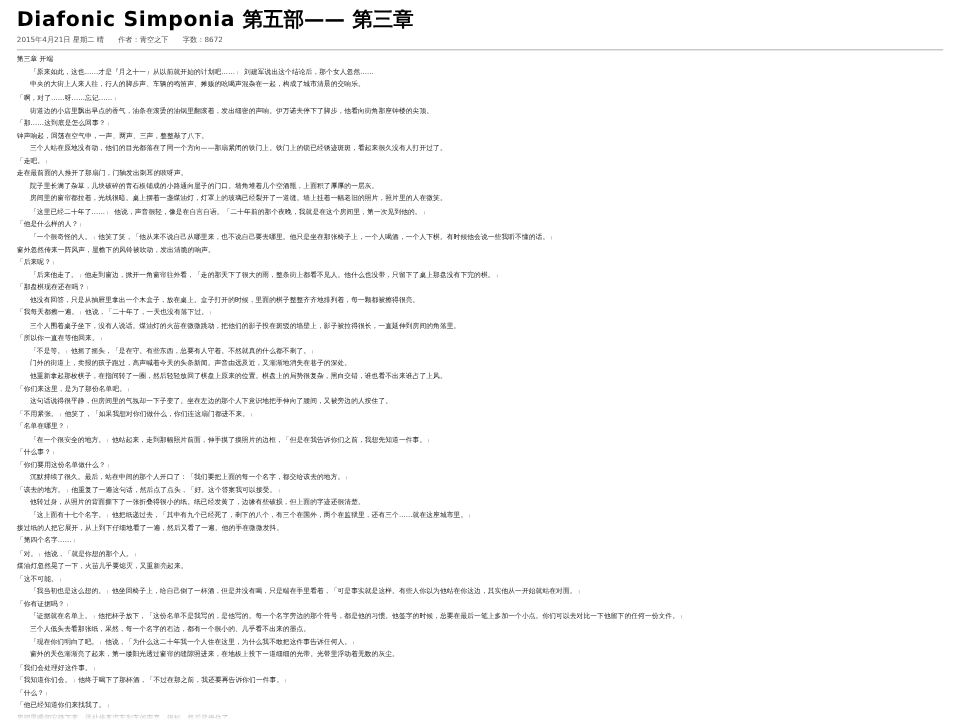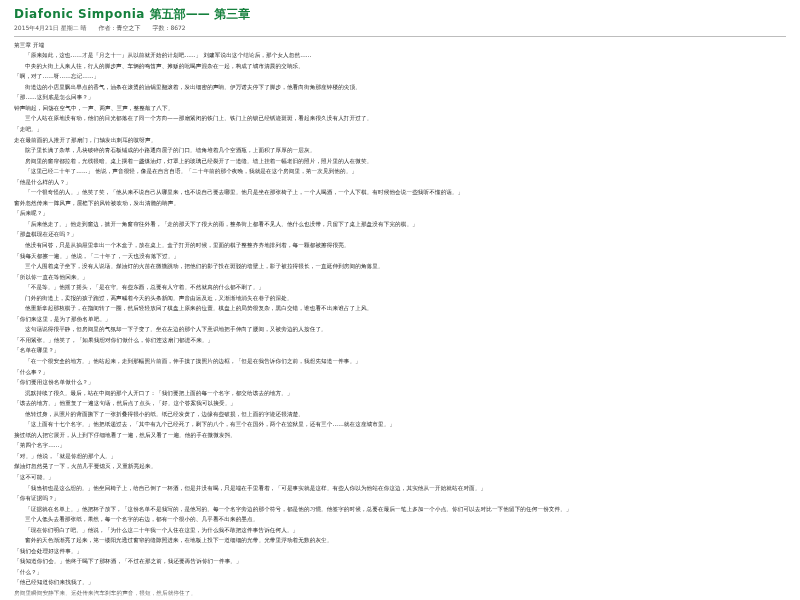--- a/index.html
+++ b/index.html
@@ -18,23 +18,23 @@
     width: 800px;
     height: 600px;
     box-sizing: border-box;
     padding: 6px 14px 0 14px;
     background: #fff;
     position: relative;
   }
   .doc-title {
     font-family: "DejaVu Sans", sans-serif;
     font-weight: bold;
-    font-size: 12px;
+    font-size: 17px;
     letter-spacing: 0.5px;
-    color: #15803d;
+    color: #000000;
     line-height: 1.15;
     margin: 2px 0 0 0;
     white-space: nowrap;
     overflow: hidden;
   }
   .doc-title .latin {
     font-family: "DejaVu Sans", sans-serif;
   }
   .doc-title .sep {
     letter-spacing: 0;

